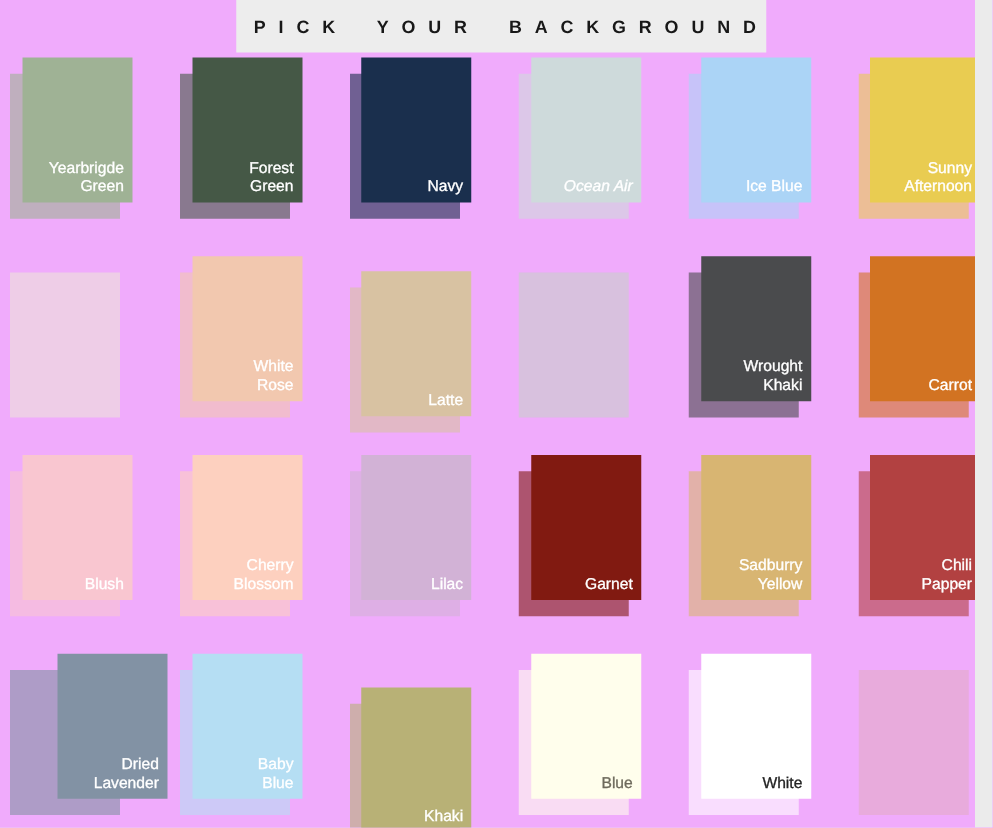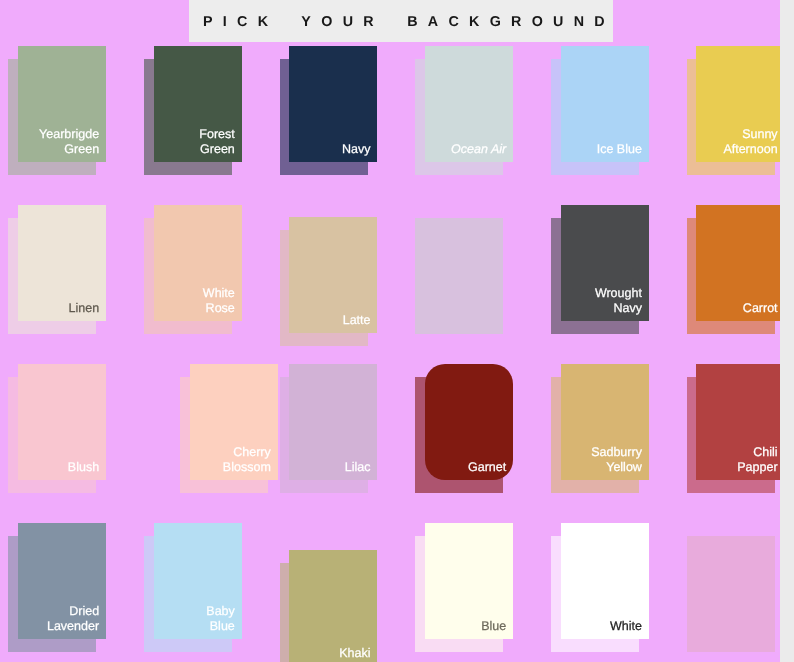--- a/index.html
+++ b/index.html
@@ -62,23 +62,20 @@
       </div>
       <div class="cell" style="left: 696.4px; top: 45.9px;">
         <div class="shadow" style="background: rgba(233, 204, 81, 0.6); left: -9.7px; top: 12.7px;"></div>
         <div class="card" style="background: rgb(233, 204, 81);">
           <div class="label" style="color: rgb(255, 255, 255);">Sunny
 Afternoon</div>
         </div>
       </div>
       <div class="cell" style="left: 17.9px; top: 204.9px;">
         <div class="shadow" style="background: rgba(237, 228, 216, 0.6); left: -9.7px; top: 12.7px;"></div>
-        <div class="card" style="background: rgb(237, 228, 216);">
-          <div class="label" style="color: rgb(95, 89, 78);">Linen</div>
-        </div>
       </div>
       <div class="cell" style="left: 153.6px; top: 204.9px;">
         <div class="shadow" style="background: rgba(242, 200, 175, 0.6); left: -9.7px; top: 12.7px;"></div>
         <div class="card" style="background: rgb(242, 200, 175);">
           <div class="label" style="color: rgb(255, 255, 255);">White
 Rose</div>
         </div>
       </div>
       <div class="cell" style="left: 289.3px; top: 204.9px; margin-top: 12px;">
         <div class="shadow" style="background: rgba(216, 194, 162, 0.6); left: -9.7px; top: 12.7px;"></div>
@@ -86,71 +83,71 @@
           <div class="label" style="color: rgb(255, 255, 255);">Latte</div>
         </div>
       </div>
       <div class="cell" style="left: 425px; top: 204.9px;">
         <div class="shadow" style="background: rgba(200, 209, 202, 0.6); left: -9.7px; top: 12.7px;"></div>
       </div>
       <div class="cell" style="left: 560.7px; top: 204.9px;">
         <div class="shadow" style="background: rgba(74, 75, 77, 0.6); left: -9.7px; top: 12.7px;"></div>
         <div class="card" style="background: rgb(74, 75, 77);">
           <div class="label" style="color: rgb(255, 255, 255);">Wrought
-Navy</div>
+Khaki</div>
         </div>
       </div>
       <div class="cell" style="left: 696.4px; top: 204.9px;">
         <div class="shadow" style="background: rgba(210, 115, 34, 0.6); left: -9.7px; top: 12.7px;"></div>
         <div class="card" style="background: rgb(210, 115, 34);">
           <div class="label" style="color: rgb(255, 255, 255);">Carrot</div>
         </div>
       </div>
       <div class="cell" style="left: 17.9px; top: 363.9px;">
         <div class="shadow" style="background: rgba(249, 198, 208, 0.6); left: -9.7px; top: 12.7px;"></div>
         <div class="card" style="background: rgb(249, 198, 208);">
           <div class="label" style="color: rgb(255, 255, 255);">Blush</div>
         </div>
       </div>
-      <div class="cell" style="left: 153.6px; top: 363.9px; margin-left: 36px;">
+      <div class="cell" style="left: 153.6px; top: 363.9px;">
         <div class="shadow" style="background: rgba(253, 208, 191, 0.6); left: -9.7px; top: 12.7px;"></div>
         <div class="card" style="background: rgb(253, 208, 191);">
           <div class="label" style="color: rgb(255, 255, 255);">Cherry
 Blossom</div>
         </div>
       </div>
       <div class="cell" style="left: 289.3px; top: 363.9px;">
         <div class="shadow" style="background: rgba(210, 178, 214, 0.6); left: -9.7px; top: 12.7px;"></div>
         <div class="card" style="background: rgb(210, 178, 214);">
           <div class="label" style="color: rgb(255, 255, 255);">Lilac</div>
         </div>
       </div>
       <div class="cell" style="left: 425px; top: 363.9px;">
         <div class="shadow" style="background: rgba(129, 26, 17, 0.6); left: -9.7px; top: 12.7px;"></div>
-        <div class="card" style="background: rgb(129, 26, 17); border-radius: 20px;">
+        <div class="card" style="background: rgb(129, 26, 17);">
           <div class="label" style="color: rgb(255, 255, 255);">Garnet</div>
         </div>
       </div>
       <div class="cell" style="left: 560.7px; top: 363.9px;">
         <div class="shadow" style="background: rgba(216, 181, 114, 0.6); left: -9.7px; top: 12.7px;"></div>
         <div class="card" style="background: rgb(216, 181, 114);">
           <div class="label" style="color: rgb(255, 255, 255);">Sadburry
 Yellow</div>
         </div>
       </div>
       <div class="cell" style="left: 696.4px; top: 363.9px;">
         <div class="shadow" style="background: rgba(178, 65, 65, 0.6); left: -9.7px; top: 12.7px;"></div>
         <div class="card" style="background: rgb(178, 65, 65);">
           <div class="label" style="color: rgb(255, 255, 255);">Chili
 Papper</div>
         </div>
       </div>
       <div class="cell" style="left: 17.9px; top: 522.9px;">
         <div class="shadow" style="background: rgba(130, 146, 164, 0.6); left: -9.7px; top: 12.7px;"></div>
-        <div class="card" style="background: rgb(130, 146, 164);">
+        <div class="card" style="background: rgb(130, 146, 164); margin-left: 28px;">
           <div class="label" style="color: rgb(255, 255, 255);">Dried
 Lavender</div>
         </div>
       </div>
       <div class="cell" style="left: 153.6px; top: 522.9px;">
         <div class="shadow" style="background: rgba(181, 222, 243, 0.6); left: -9.7px; top: 12.7px;"></div>
         <div class="card" style="background: rgb(181, 222, 243);">
           <div class="label" style="color: rgb(255, 255, 255);">Baby
 Blue</div>
         </div>

